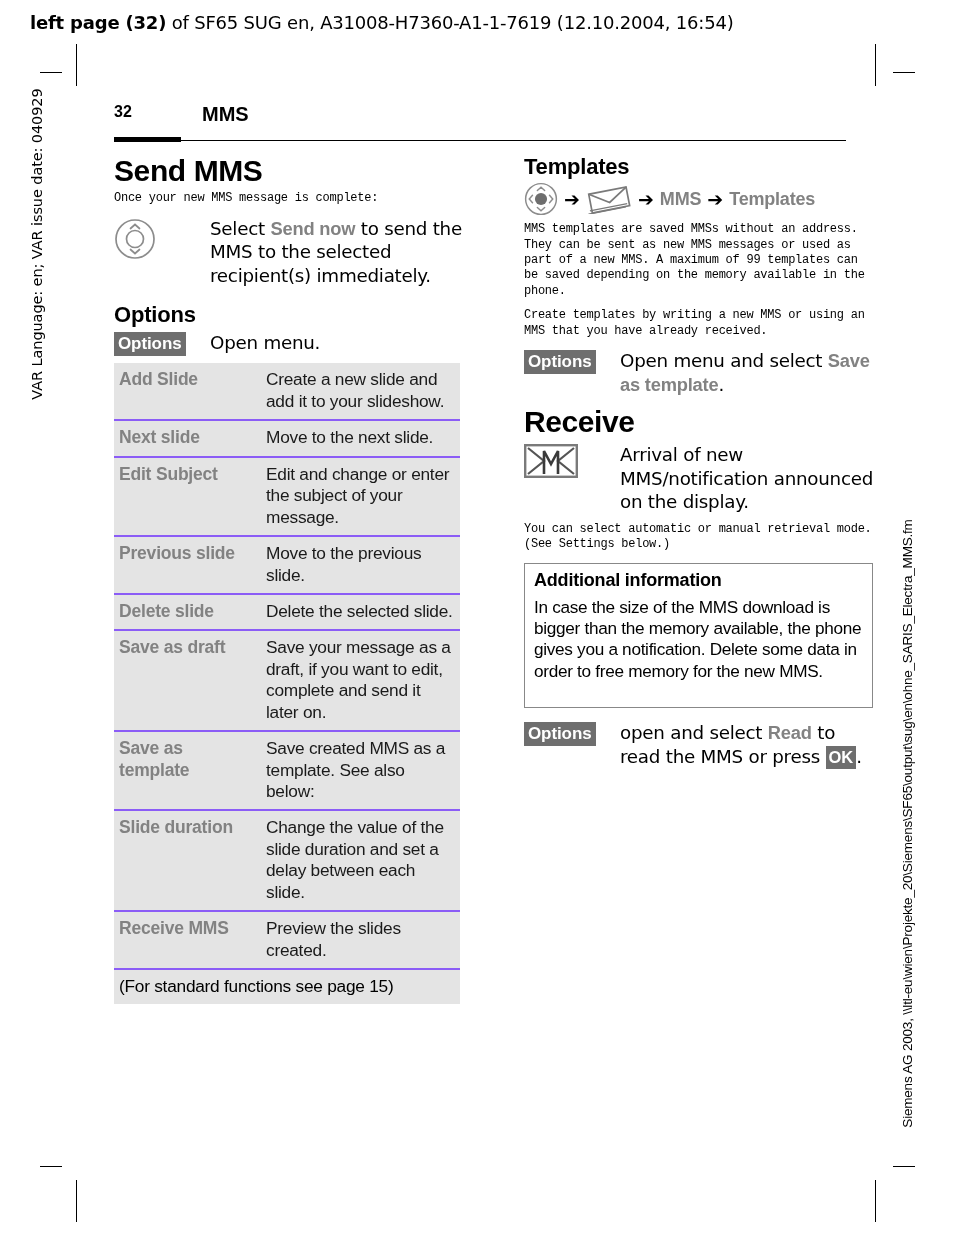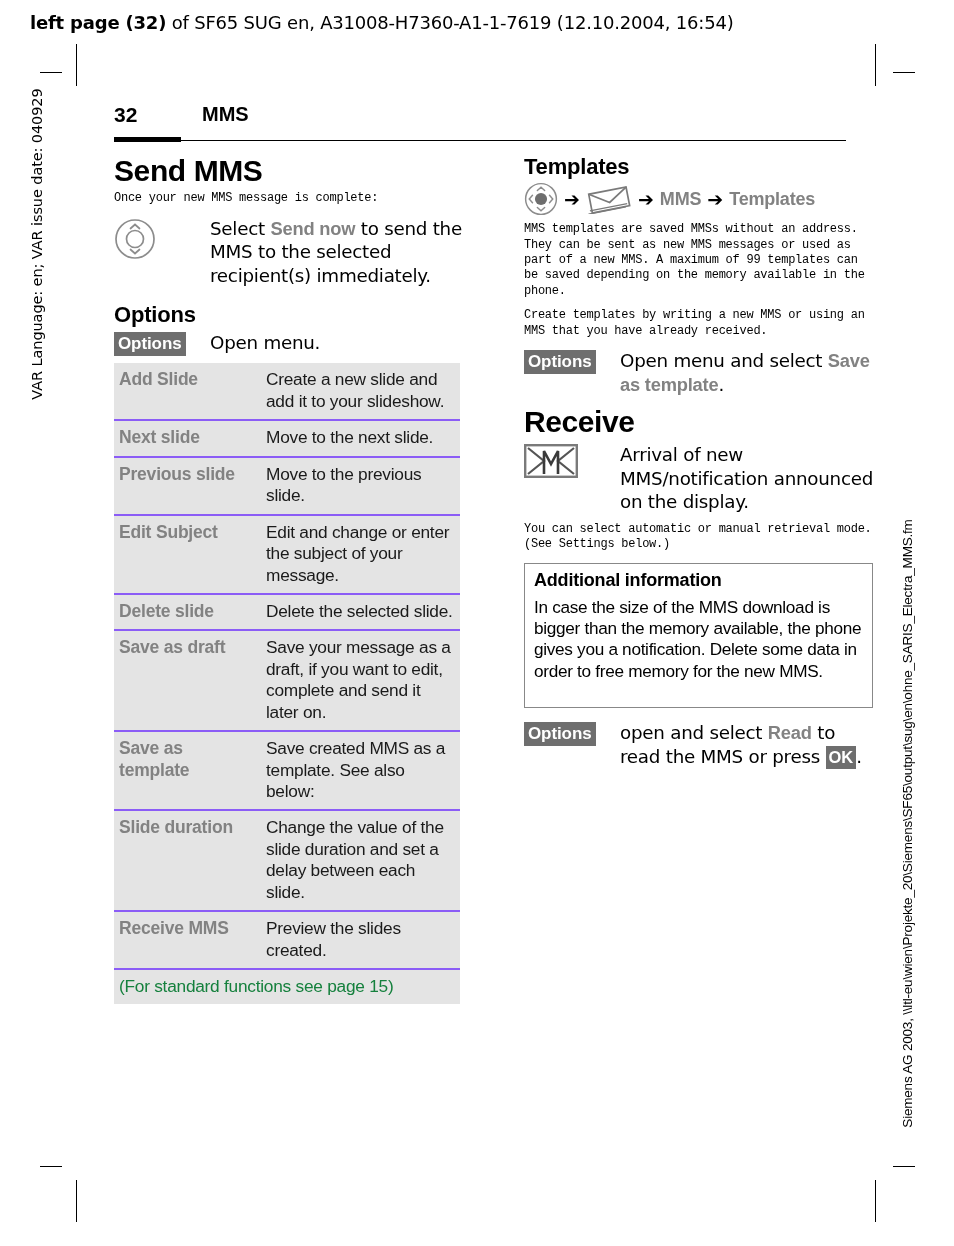--- a/index.html
+++ b/index.html
@@ -70,21 +70,21 @@
     top: 103px;
     width: 732px;
     height: 42px;
   }
   .page-header .pagenum {
     position: absolute;
     left: 0;
     top: 0;
     font-family: "Liberation Sans", sans-serif;
     font-weight: bold;
-    font-size: 21px;
+    font-size: 16px;
   }
   .page-header .section {
     position: absolute;
     left: 88px;
     top: 0;
     font-family: "Liberation Sans", sans-serif;
     font-weight: bold;
     font-size: 20px;
   }
   .rule-thick {
@@ -236,21 +236,21 @@
     font-family: "Liberation Sans", sans-serif;
     font-size: 17.3px;
     color: #1a1a1a;
     line-height: 1.24;
     letter-spacing: -0.25px;
     padding-left: 3px;
   }
   table.opts tr.footnote td {
     font-family: "Liberation Sans", sans-serif;
     font-size: 17.3px;
-    color: #15803d;
+    color: #000000;
     border-bottom: none;
     letter-spacing: -0.25px;
     padding-left: 5px;
   }
 
   
   .infobox {
     border: 1.4px solid #888888;
     padding: 6px 8px 25px 9px;
     margin: 10px 0 12px 0;
@@ -330,26 +330,26 @@
     <tbody>
       <tr>
         <td class="label">Add Slide</td>
         <td class="desc">Create a new slide and add it to your slideshow.</td>
       </tr>
       <tr>
         <td class="label">Next slide</td>
         <td class="desc">Move to the next slide.</td>
       </tr>
       <tr>
+        <td class="label">Edit Subject</td>
+        <td class="desc">Edit and change or enter the subject of your message.</td>
+      </tr>
+      <tr>
         <td class="label">Previous slide</td>
         <td class="desc">Move to the previous slide.</td>
-      </tr>
-      <tr>
-        <td class="label">Edit Subject</td>
-        <td class="desc">Edit and change or enter the subject of your message.</td>
       </tr>
       <tr>
         <td class="label">Delete slide</td>
         <td class="desc">Delete the selected slide.</td>
       </tr>
       <tr>
         <td class="label">Save as draft</td>
         <td class="desc">Save your message as a draft, if you want to edit, complete and send it later on.</td>
       </tr>
       <tr>

